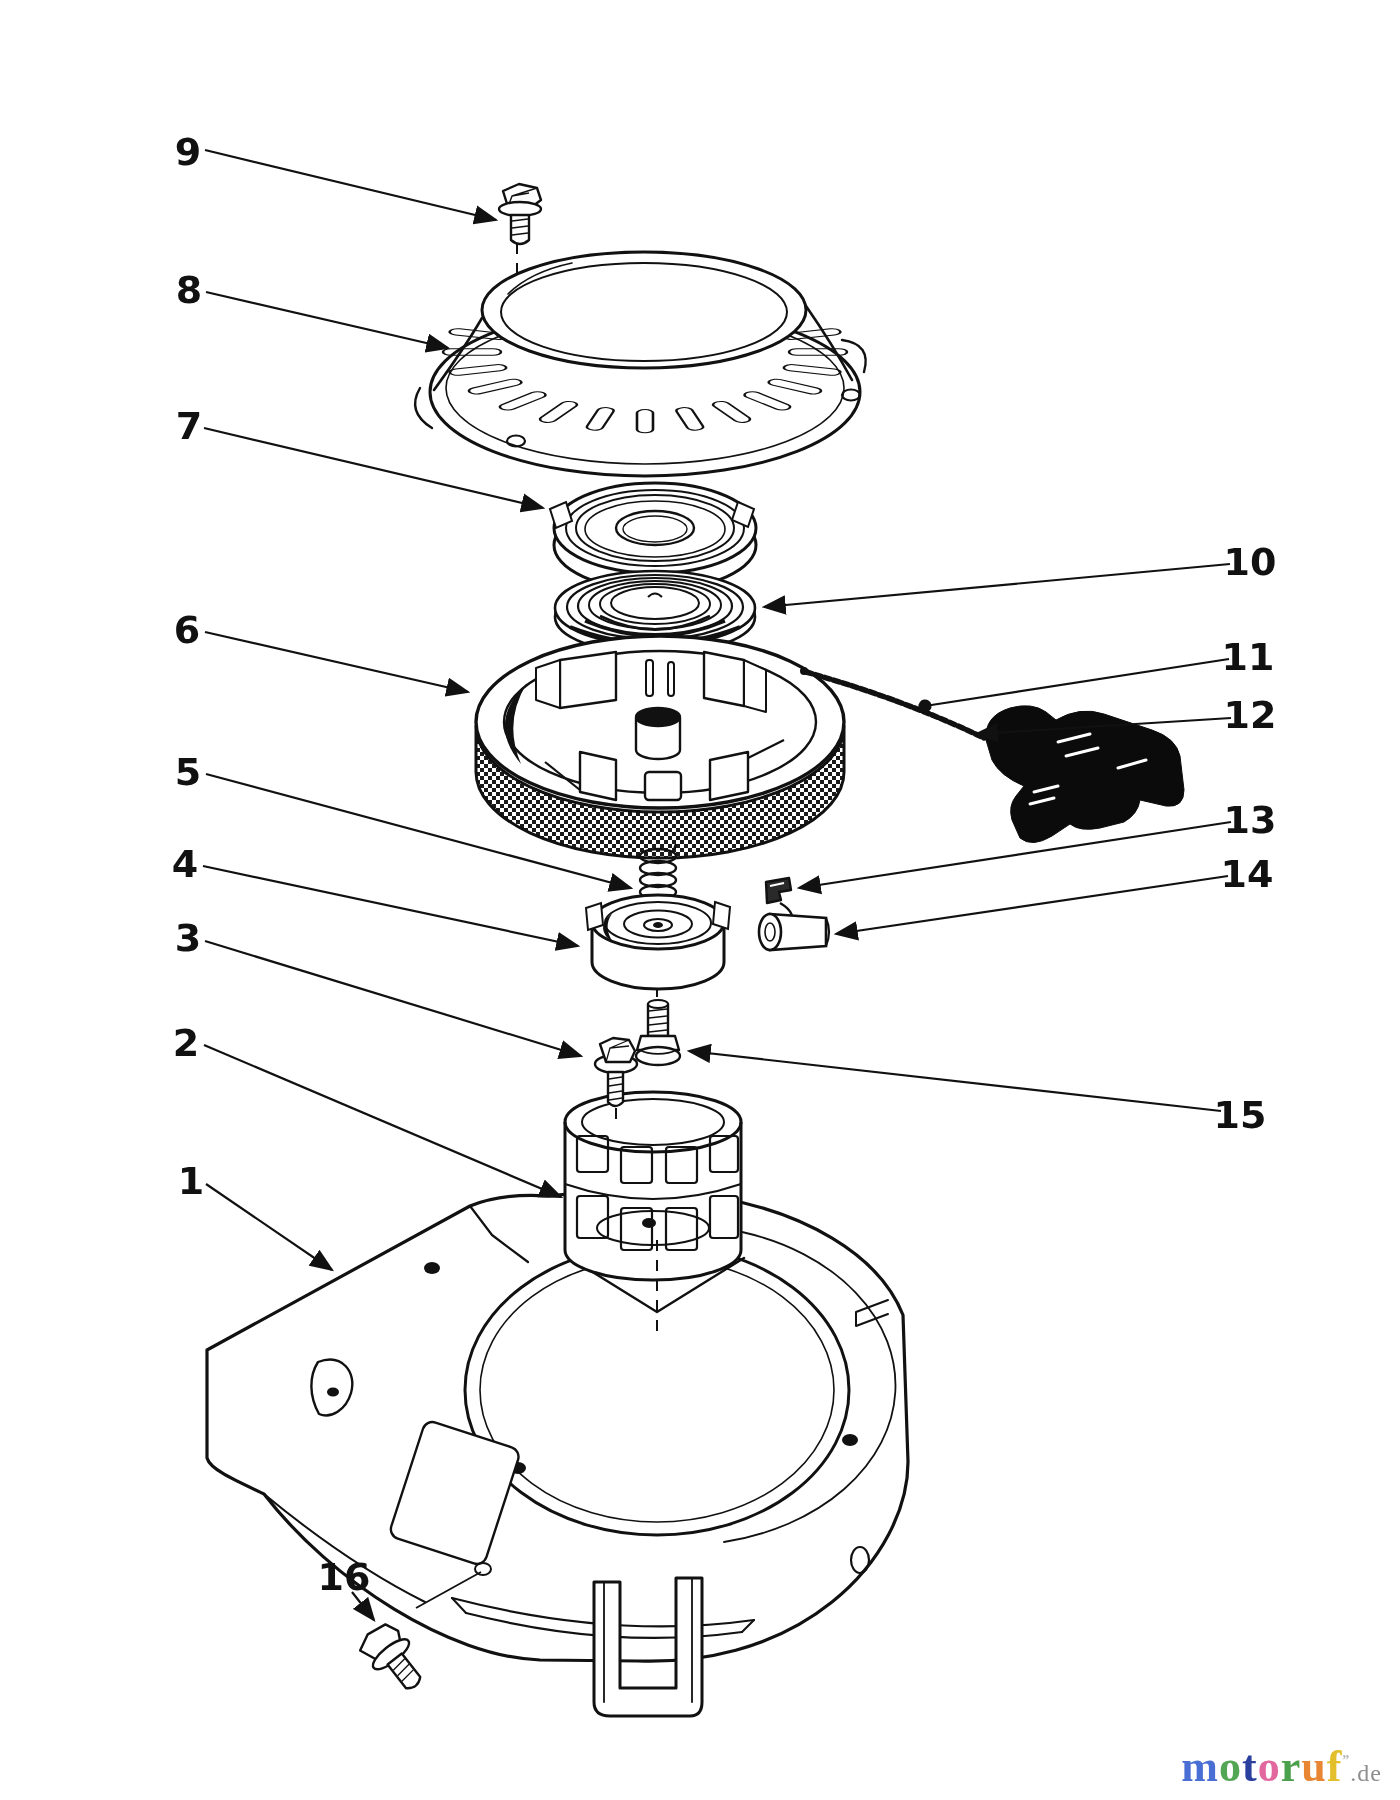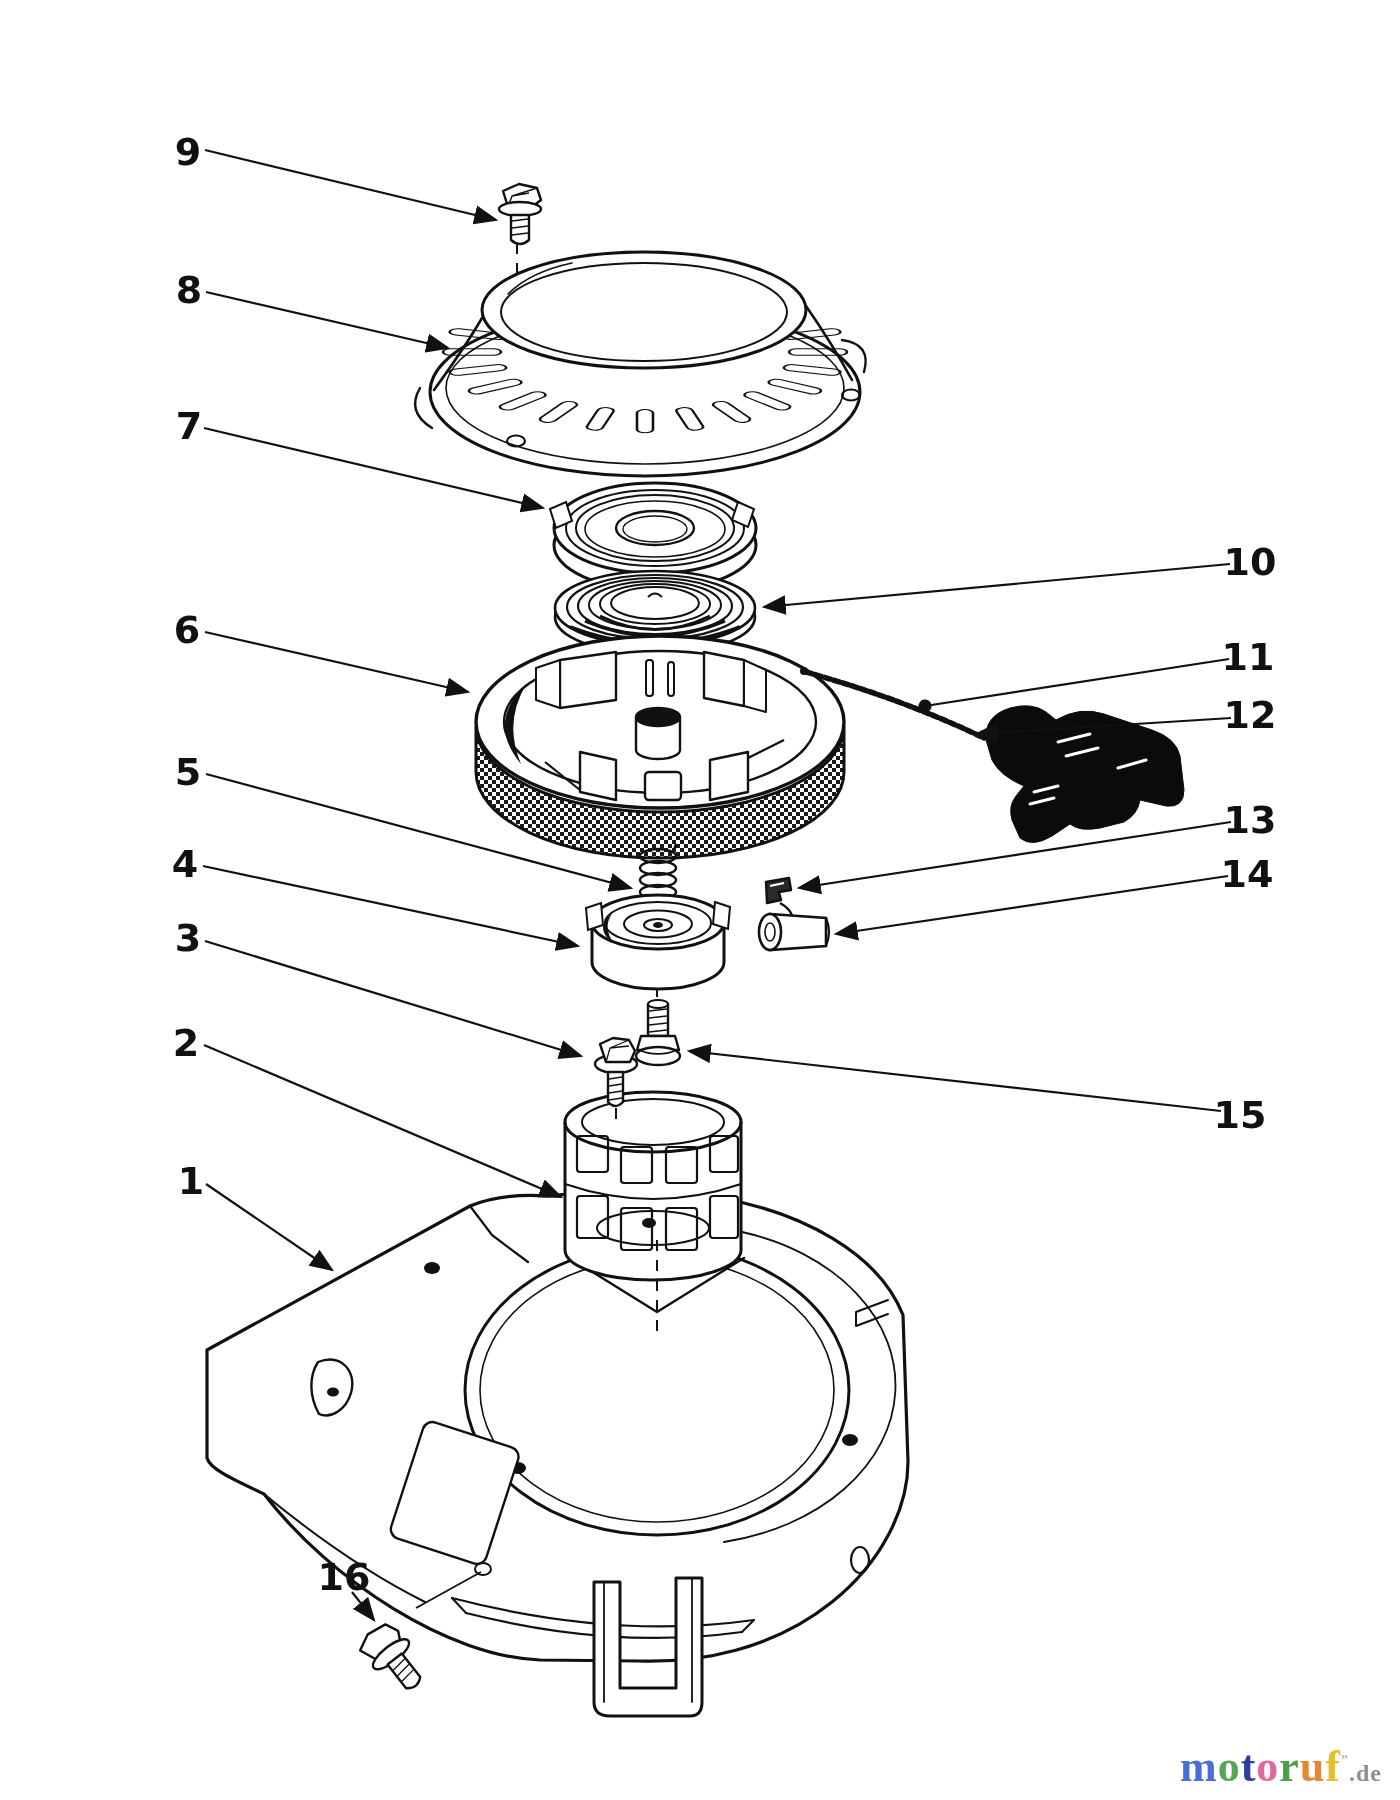--- a/index.html
+++ b/index.html
@@ -3,21 +3,21 @@
 <meta charset="utf-8">
 <style>
   html,body{margin:0;padding:0;background:#ffffff;}
   body{width:1400px;height:1800px;position:relative;font-family:"DejaVu Sans",sans-serif;}
   #stage{position:absolute;left:0;top:0;width:1400px;height:1800px;}
   svg{display:block;}
   .callout-num{font-family:"DejaVu Sans",sans-serif;font-weight:700;font-size:38px;fill:#111;}
   .leader{stroke:#111;stroke-width:2.2;fill:none;}
   .ln{stroke:#111;fill:none;}
   .wm{position:absolute;right:18px;bottom:8px;font-family:"Liberation Serif",serif;font-weight:700;font-size:44px;letter-spacing:1px;white-space:nowrap;}
-  .wm .suffix{font-size:24px;color:#8e8e8e;font-weight:700;}
+  .wm .suffix{font-size:24px;color:#8e8e8e;font-weight:400;}
   .wm .tm{font-size:14px;color:#b5b5b5;vertical-align:super;}
 </style>
 </head>
 <body>
 
 <div id="stage">
 <svg width="1400" height="1800" viewBox="0 0 1400 1800" xmlns="http://www.w3.org/2000/svg">
   <defs>
     <marker id="arrow" viewBox="0 0 10 8" refX="9" refY="4" markerWidth="11" markerHeight="9" orient="auto">
       <path d="M0,0 L10,4 L0,8 Z" fill="#111"></path>

